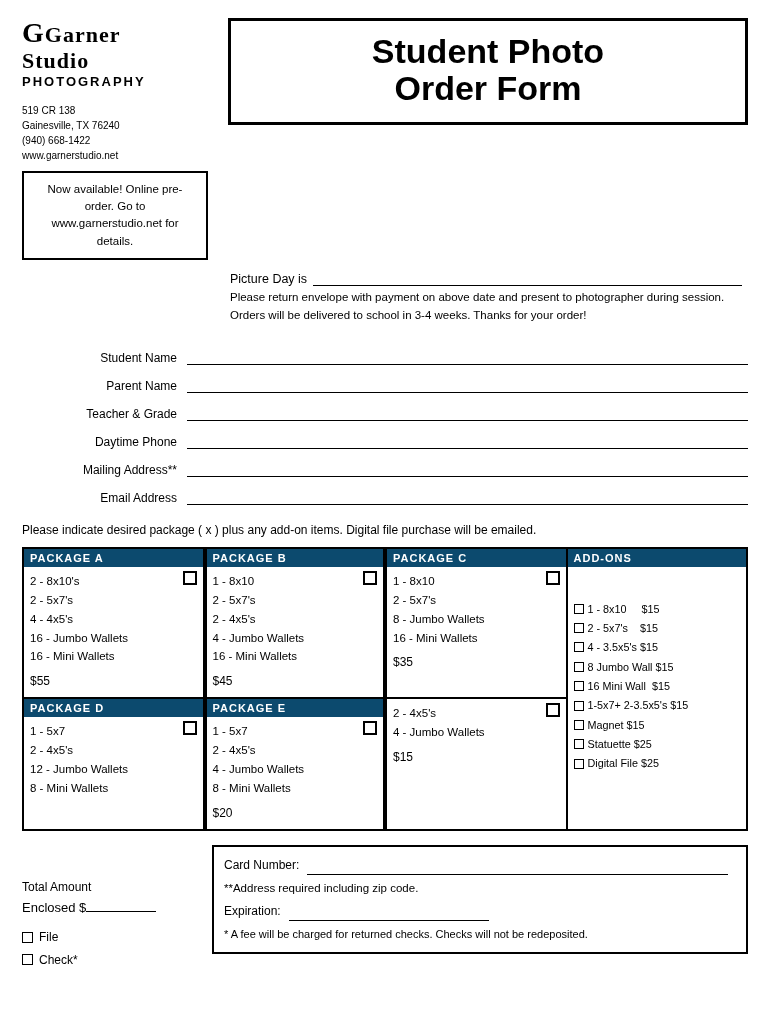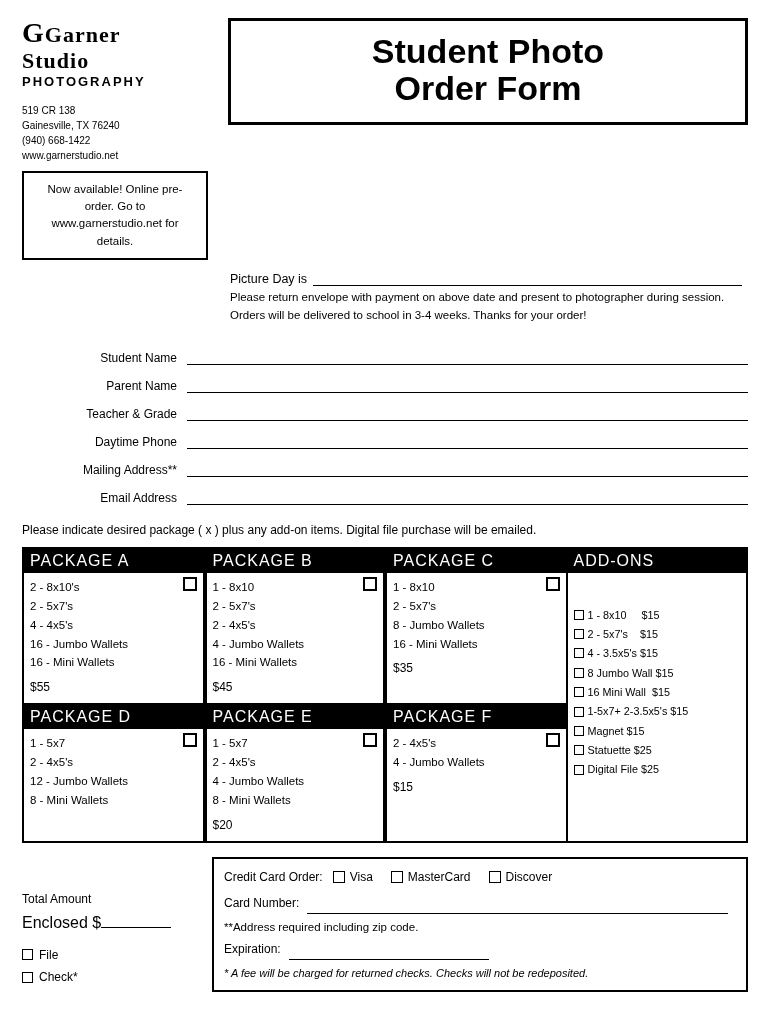--- a/index.html
+++ b/index.html
@@ -123,24 +123,24 @@
       border-bottom: 1.5px solid #000;
       height: 18px;
     }
 
     
     .indicate-line {
       font-size: 12px;
       margin: 18px 0 10px 0;
     }
     .pkg-header {
-      background: #000000;
+      background: #0c4a6e;
       color: #fff;
-      font-weight: normal;
-      font-size: 16px;
+      font-weight: bold;
+      font-size: 11px;
       padding: 3px 6px;
       letter-spacing: 1px;
       text-align: left;
     }
     .pkg-content {
       padding: 5px 6px 5px 6px;
       font-size: 11.5px;
       line-height: 1.65;
       position: relative;
     }
@@ -259,21 +259,20 @@
     }
     .cc-exp-line {
       border-bottom: 1.5px solid #000;
       width: 200px;
       height: 16px;
       display: inline-block;
     }
     .cc-fee {
       font-size: 11px;
       margin-top: 2px;
-      font-style: italic;
     }
 
     
     .all-packages {
       border: 2px solid #000;
       display: grid;
       grid-template-columns: 1fr 1fr 1fr 1fr;
       grid-template-rows: auto auto;
     }
     .pkg-cell {
@@ -469,66 +468,50 @@
         <span class="pkg-checkbox"></span>
         <div>1 - 5x7</div>
         <div>2 - 4x5's</div>
         <div>4 - Jumbo Wallets</div>
         <div>8 - Mini Wallets</div>
         <div class="pkg-price">$20</div>
       </div>
     </div>
 
     <div class="pkg-cell" style="grid-column:3; grid-row:2; border-left:2px solid #000; border-top:2px solid #000; border-right:none;">
-      <div class="pkg-header">PACKAGE  F</div>
       <div class="pkg-content">
         <span class="pkg-checkbox"></span>
         <div>2 - 4x5's</div>
         <div>4 - Jumbo Wallets</div>
         <div class="pkg-price">$15</div>
       </div>
     </div>
 
   </div>
 
   <div class="bottom-section">
 
     <div class="payment-left">
       <div class="total-amount-line">
         <span>Total Amount</span>
       </div>
-      <div style="font-size:16px; margin-bottom:8px;">
+      <div style="font-size:13px; margin-bottom:8px;">
         <span>Enclosed $</span><span class="underline-field" style="width:70px; display:inline-block;"></span>
       </div>
       <div class="cb-row">
         <span class="cb-sq"></span>
         <span>File</span>
       </div>
       <div class="cb-row">
         <span class="cb-sq"></span>
         <span>Check*</span>
       </div>
     </div>
 
     <div class="credit-card-box">
-      <div class="cc-top-row">
-        <span style="margin-right:10px;">Credit Card Order:</span>
-        <span class="cc-option">
-          <span class="cc-cb"></span>
-          <span>Visa</span>
-        </span>
-        <span class="cc-option">
-          <span class="cc-cb"></span>
-          <span>MasterCard</span>
-        </span>
-        <span class="cc-option">
-          <span class="cc-cb"></span>
-          <span>Discover</span>
-        </span>
-      </div>
       <div class="cc-card-num">
         <span>Card Number:</span>
         <span class="cc-underline"></span>
       </div>
       <div class="cc-addr">**Address required including zip code.</div>
       <div class="cc-exp">
         <span>Expiration:</span>
         <span class="cc-exp-line"></span>
       </div>
       <div class="cc-fee">* A fee will be charged for returned checks.  Checks will not be redeposited.</div>

